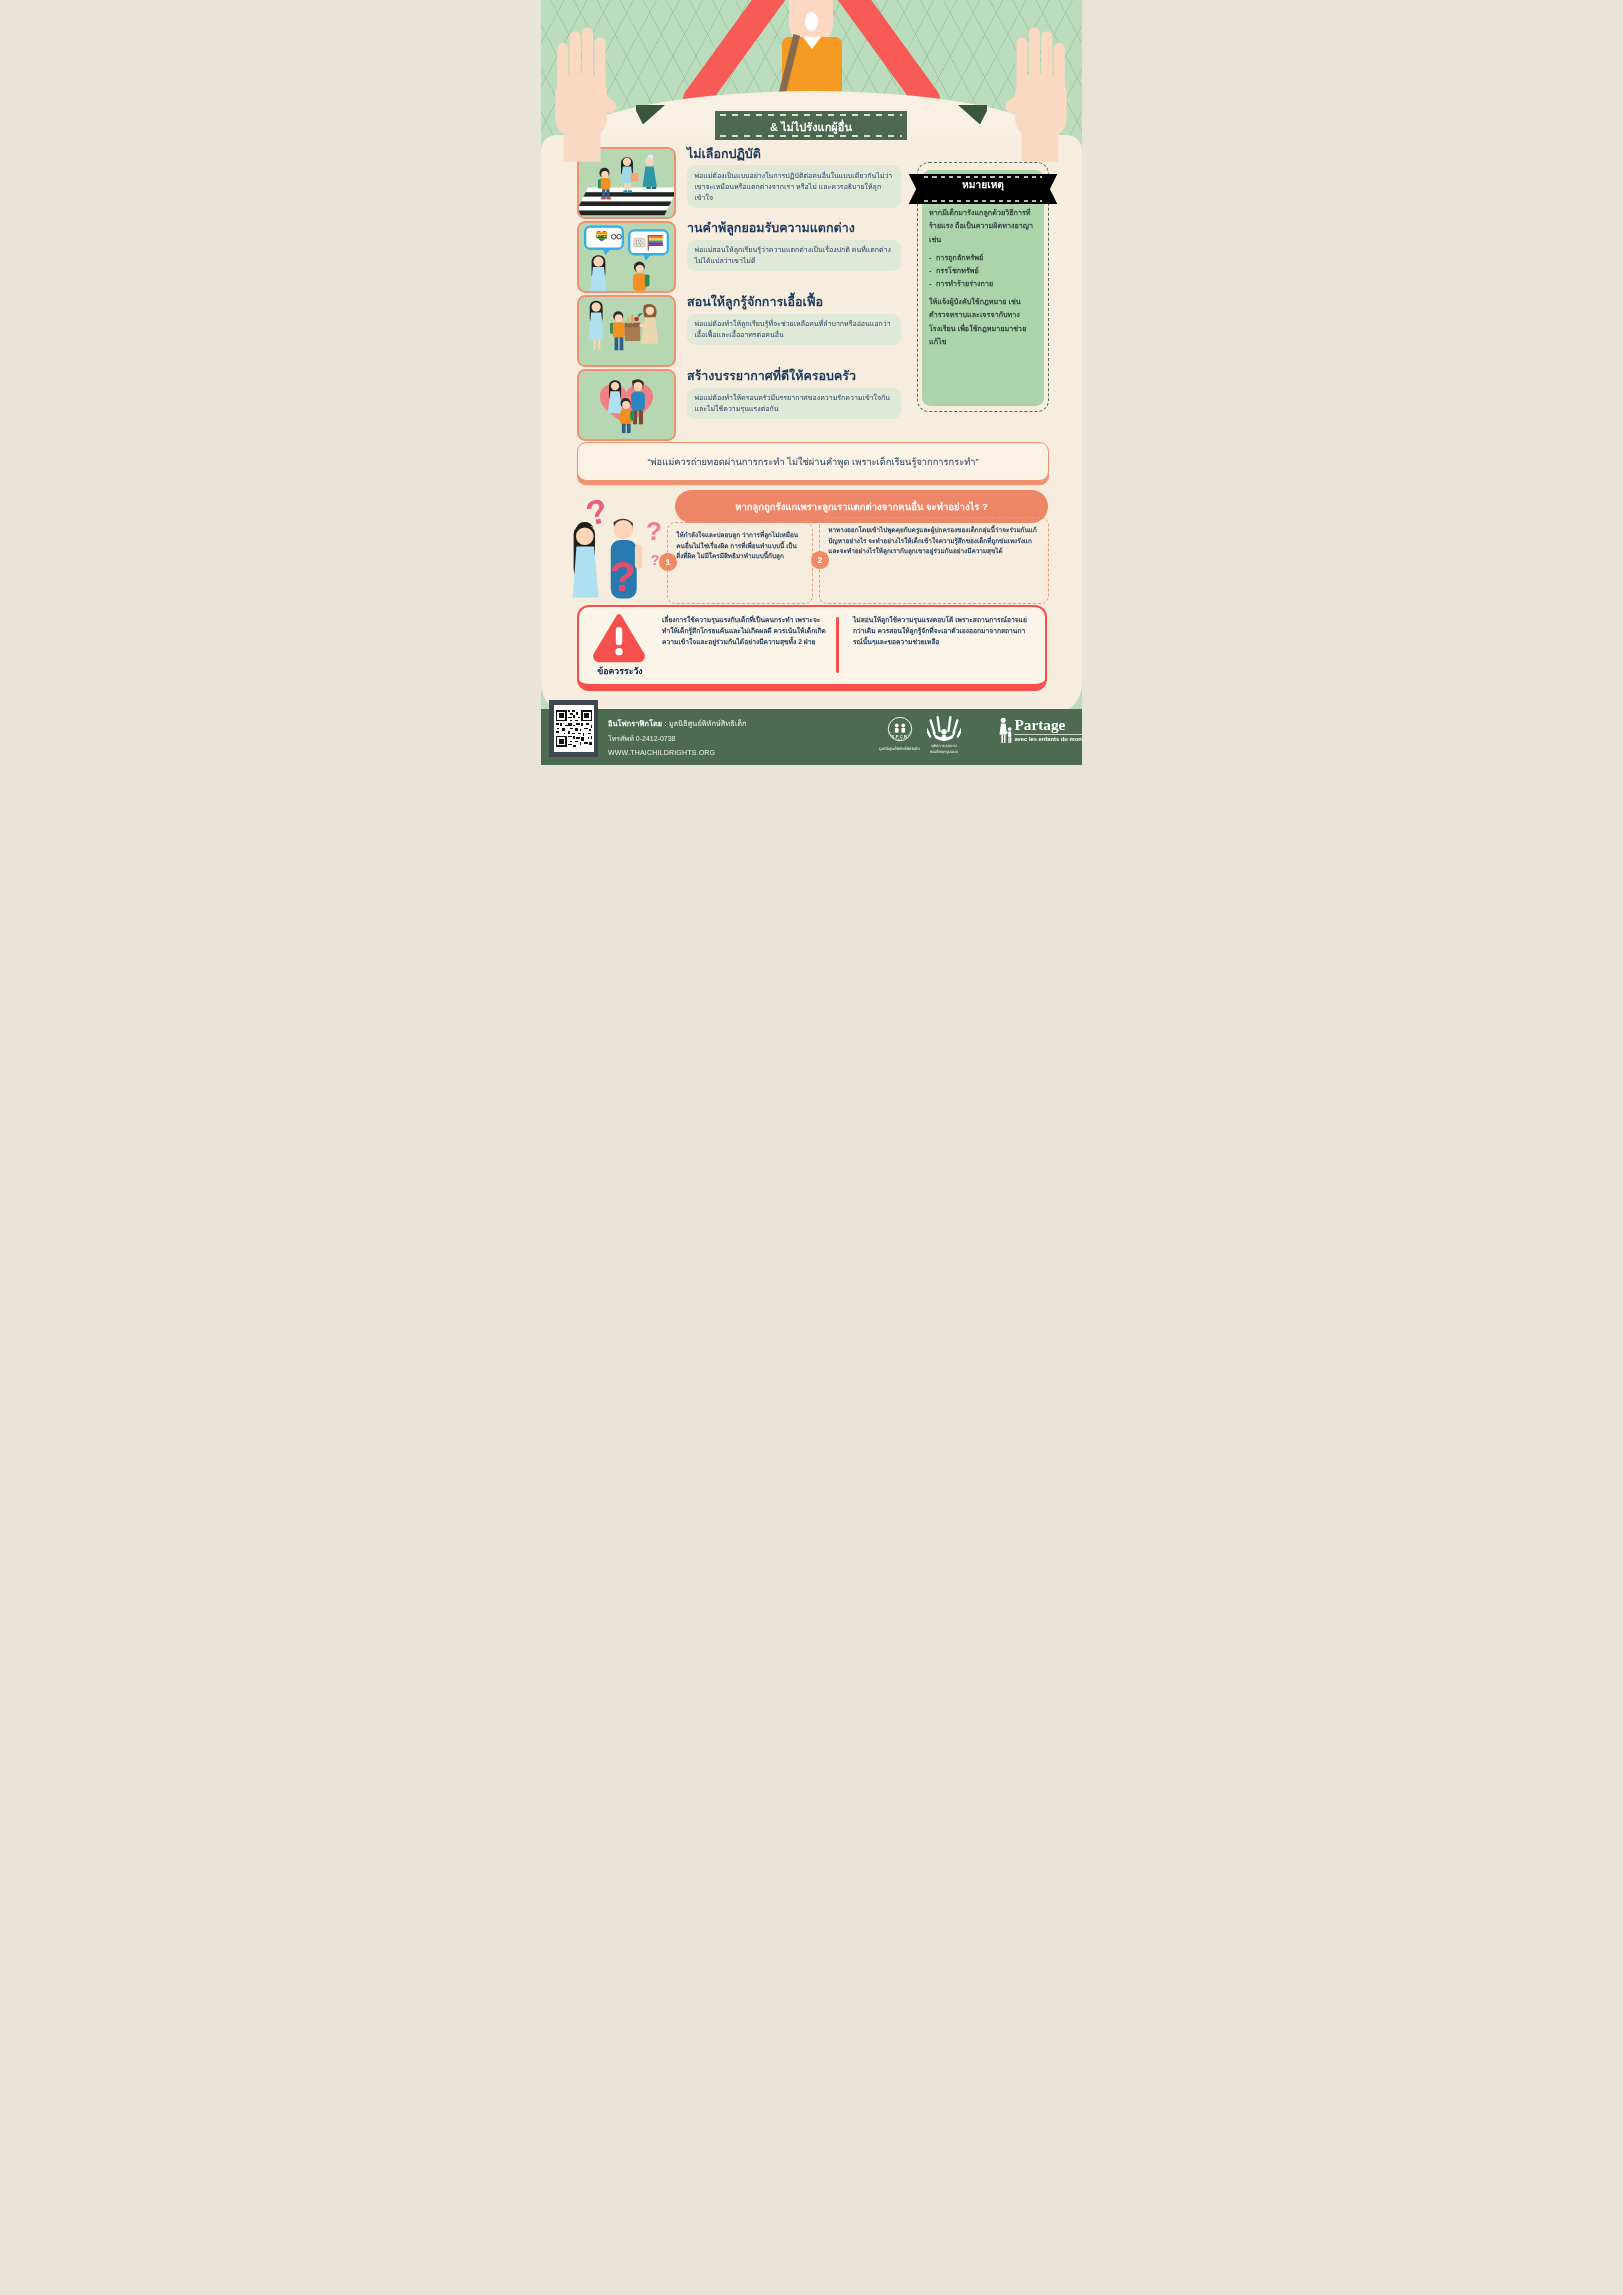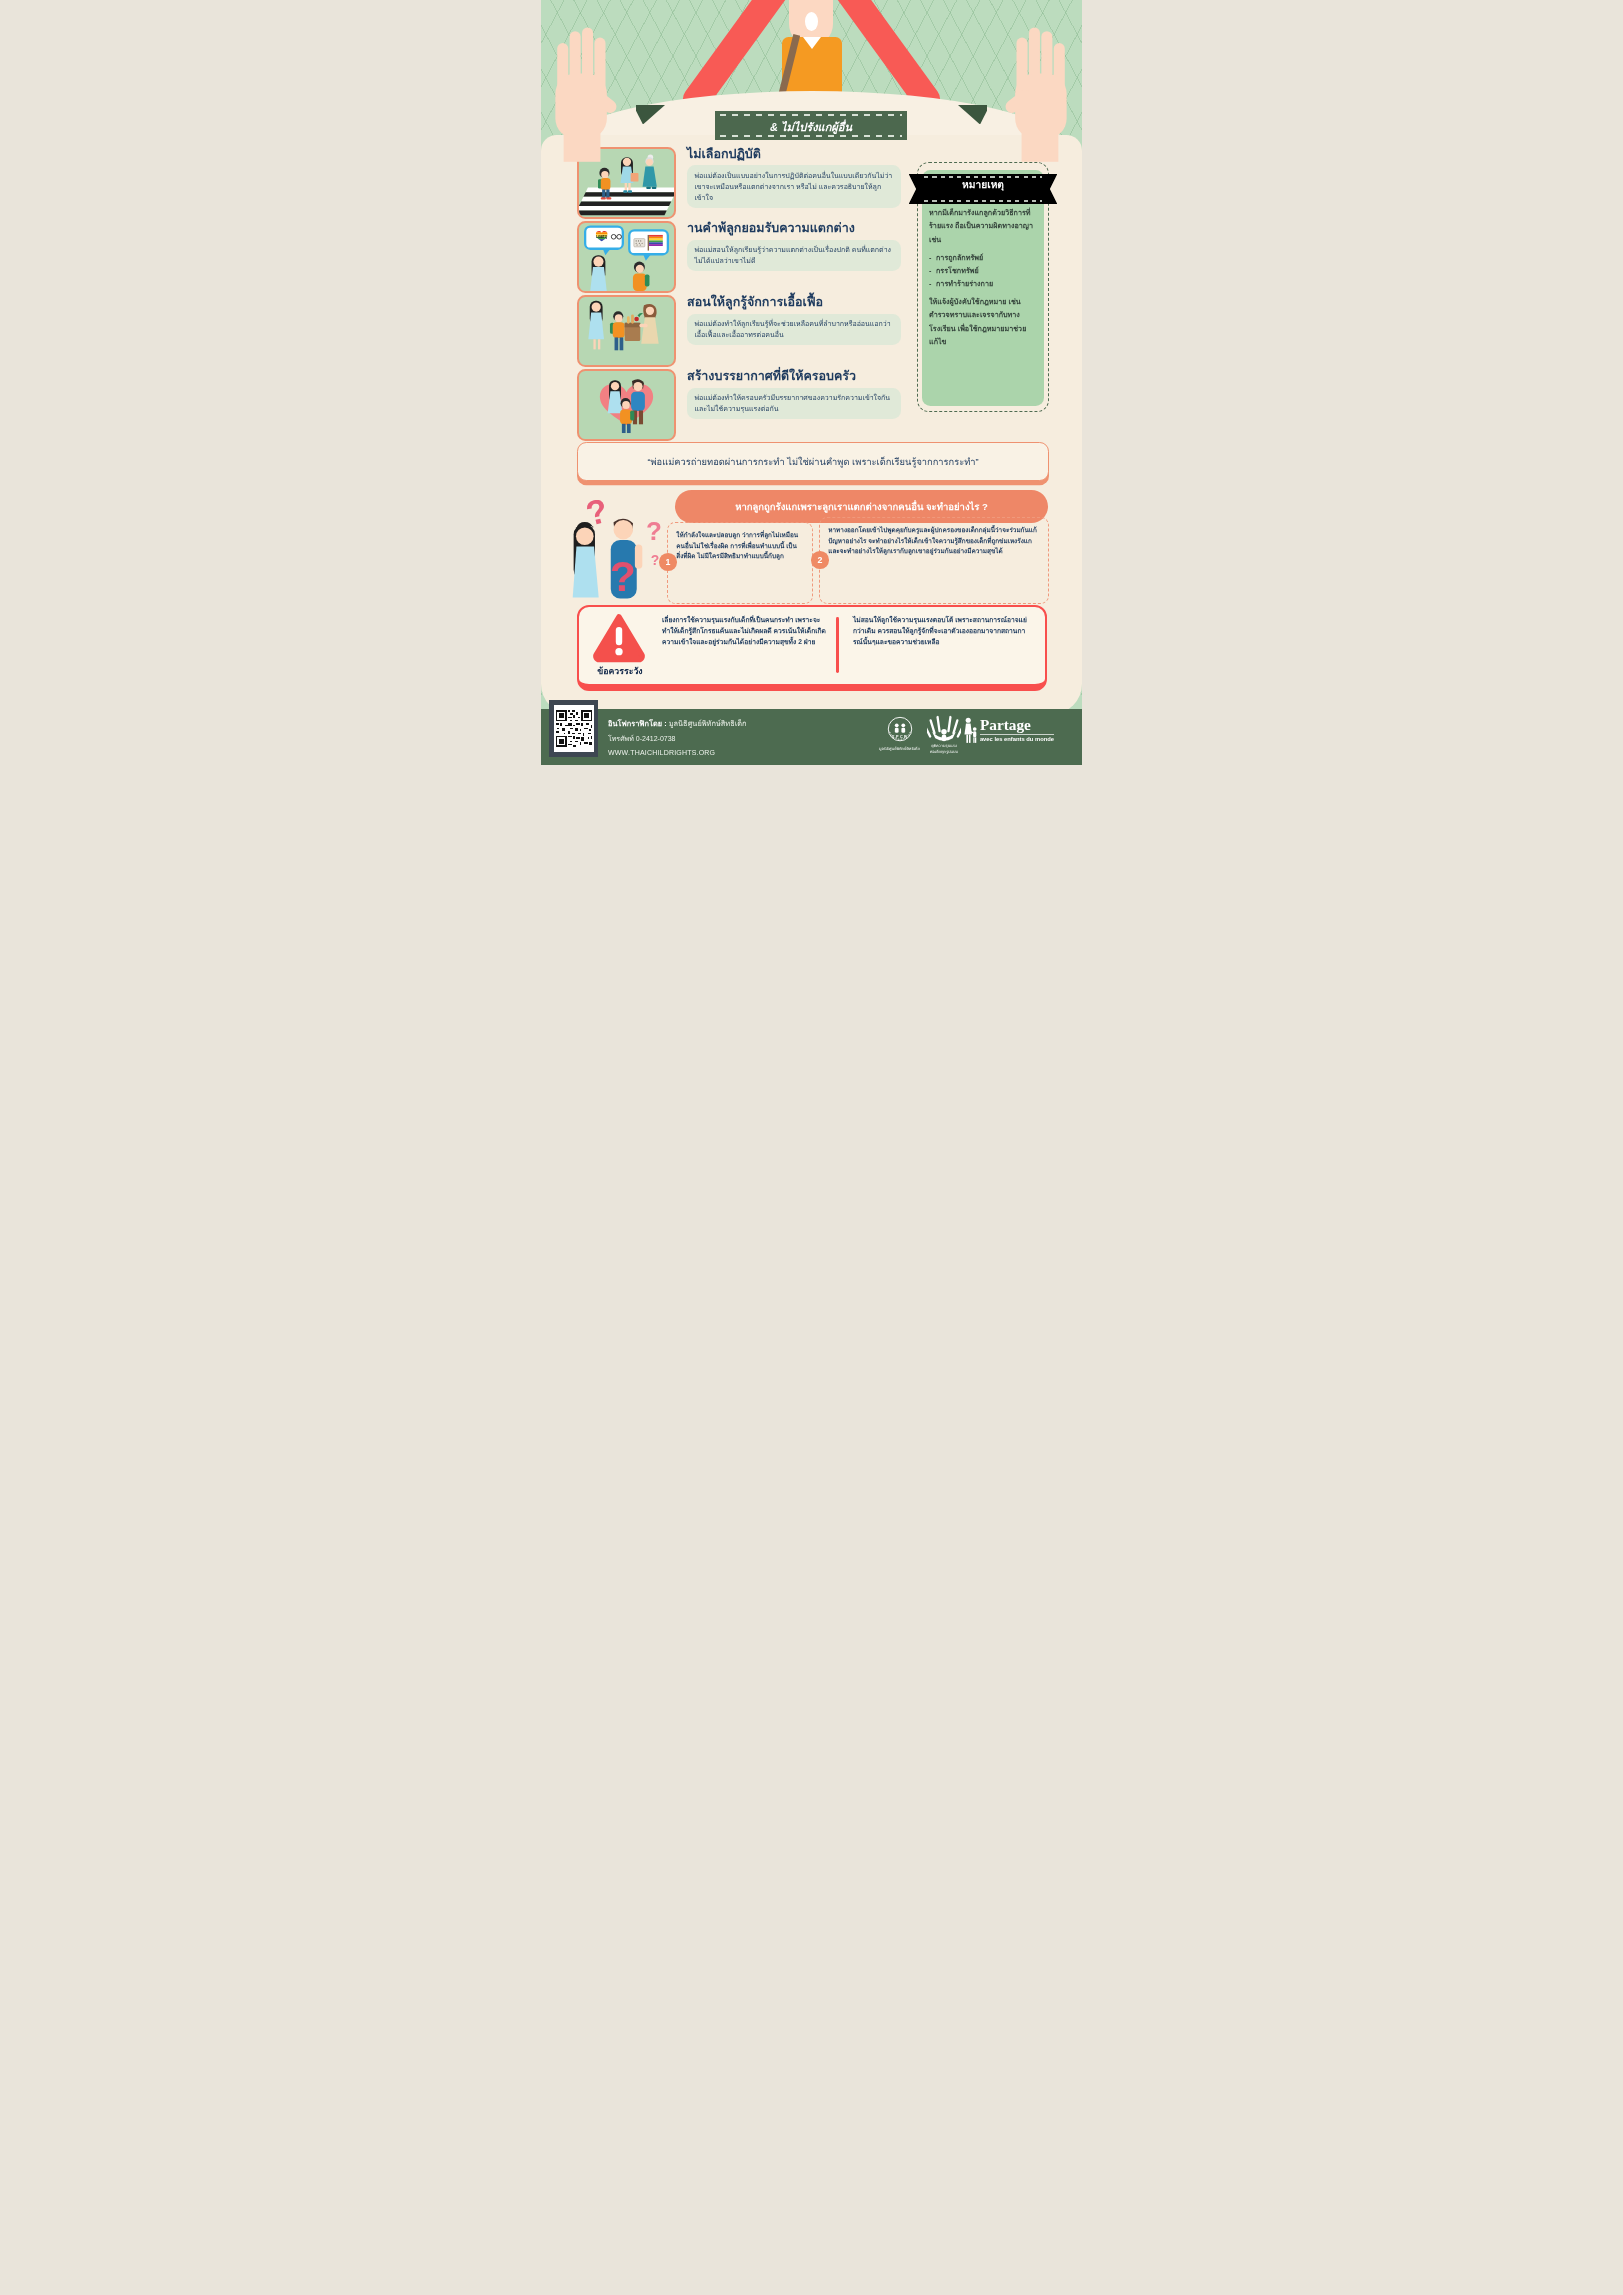--- a/index.html
+++ b/index.html
@@ -23,21 +23,21 @@
   .hand-r{left:464px;top:18.5px;transform:scaleX(-1);}
   
   .banner-main{position:absolute;left:95px;top:54px;width:352px;height:53px;background:#4c684e;z-index:6;text-align:center;}
   .banner-main h1{margin:0;padding-top:10.2px;font-size:18.5px;line-height:1.1;color:#fff;font-weight:700;}
   .dashline{position:absolute;left:7.4px;right:7.4px;height:2.3px;background:repeating-linear-gradient(90deg,rgba(230,238,228,.9) 0 6px,transparent 6px 12px);}
   .dashline.top{top:4.2px;} .dashline.bot{bottom:4.2px;}
   .fold{position:absolute;top:105px;width:29px;height:19.4px;background:#3b563e;z-index:5;}
   .fold-l{left:95px;clip-path:polygon(0 0,100% 0,24% 100%,0 30%);}
   .fold-r{left:417px;clip-path:polygon(0 0,100% 0,100% 30%,76% 100%);}
   .banner-sub{position:absolute;left:174px;top:111px;width:192px;height:29px;background:#4c684e;z-index:6;text-align:center;}
-  .banner-sub .sub-t{padding-top:6.5px;font-size:11px;color:#fff;font-weight:700;font-style:italic;}
+  .banner-sub .sub-t{padding-top:6.5px;font-size:11px;color:#fff;font-weight:700;}
   .banner-sub .dashline{left:4.6px;right:4.6px;height:1.9px;}
   .banner-sub .dashline.top{top:2.8px;} .banner-sub .dashline.bot{bottom:2.8px;}
   
   .content{position:absolute;left:0;top:135px;width:541px;height:579px;background:#f6edde;border-radius:15.7px 15.7px 30px 30px;z-index:3;}
   .sec{position:absolute;left:36px;width:470px;}
   .card{position:absolute;left:0;top:0;width:95px;height:68px;background:#b7d7b3;border:2.3px solid #ef9270;border-radius:8.3px;overflow:hidden;}
   .card svg{display:block;width:100%;height:100%;}
   .stext{position:absolute;left:110px;top:0;width:214px;}
   .stext h2{margin:0 0 3.7px 0;font-size:12.5px;color:#1d3a5e;font-weight:700;line-height:1.2;}
   .pill{background:#e0e9d8;border-radius:8.3px;padding:4.6px 7.4px;width:199px;}
@@ -84,21 +84,21 @@
   .qr svg{position:absolute;left:4.6px;top:5.1px;width:40px;height:47px;background:#fff;}
   .f-line{position:absolute;left:67px;color:#eef3ec;}
   .f1{top:8.3px;font-size:7.4px;}
   .f1 .lbl{font-weight:700;color:#fff;}
   .f2{top:24px;font-size:7px;}
   .f3{top:40px;font-size:7px;letter-spacing:0.2px;}
   .logo{position:absolute;color:#fff;text-align:center;}
   .logo-cpcr{left:337px;top:5.6px;width:43px;}
   .logo-hands{left:381px;top:5.6px;width:44px;}
   .logo-caption{font-size:3.9px;line-height:1.25;color:#fff;margin-top:0.9px;}
-  .logo-partage{left:423px;top:8.3px;width:105px;display:flex;align-items:flex-start;text-align:left;}
+  .logo-partage{left:450px;top:8.3px;width:105px;display:flex;align-items:flex-start;text-align:left;justify-content:center;}
   .partage-name{font-family:"Liberation Serif",serif;font-size:15.3px;font-weight:700;color:#fff;line-height:1;}
   .partage-rule{height:0.5px;background:rgba(255,255,255,.7);margin:1.9px 0 1.4px 0;}
   .partage-tag{font-size:5.8px;font-weight:700;color:#fff;}
 </style>
 </head>
 <body>
 
 <div class="page">
 
   <div class="strap strap-l"></div>

